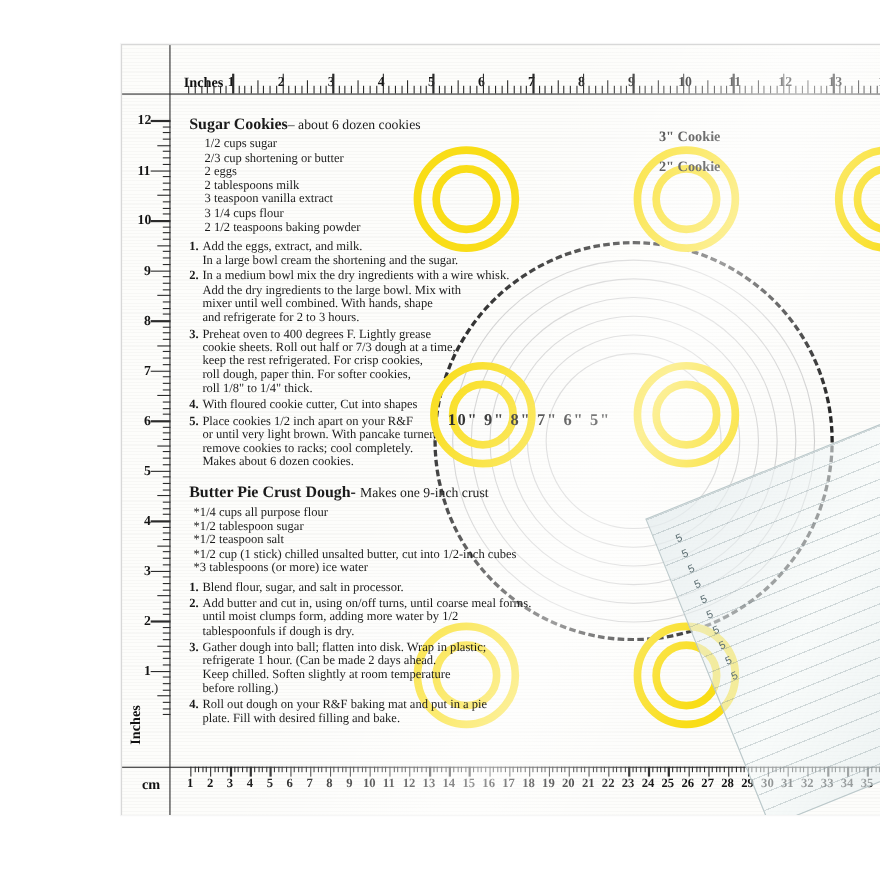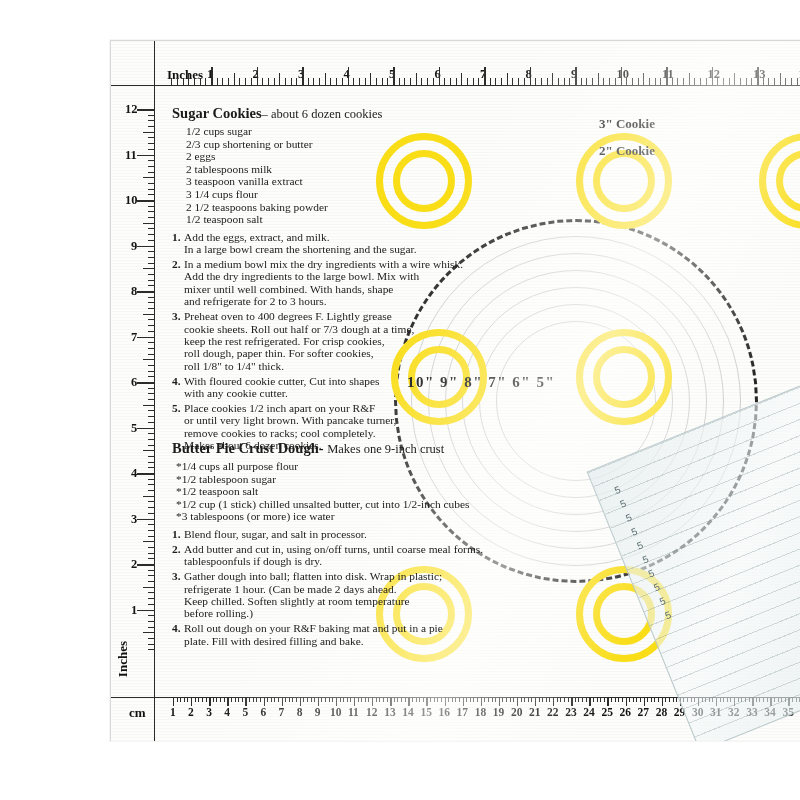--- a/index.html
+++ b/index.html
@@ -720,21 +720,20 @@
       <span>Sugar Cookies</span><span class="sub">– about 6 dozen cookies</span>
     </p>
     <div>
       <p class="ing">1/2 cups sugar</p>
       <p class="ing">2/3 cup shortening or butter</p>
       <p class="ing">2 eggs</p>
       <p class="ing">2 tablespoons milk</p>
       <p class="ing">3 teaspoon vanilla extract</p>
       <p class="ing">3 1/4 cups flour</p>
       <p class="ing">2 1/2 teaspoons baking powder</p>
-      <p class="ing">1/2 teaspoon salt</p>
     </div>
     <ul class="steps">
       <li>
         <span class="num">1.</span>
         <span class="ln">Add the eggs, extract, and milk.</span>
         <span class="ln">In a large bowl cream the shortening and the sugar.</span>
       </li>
       <li>
         <span class="num">2.</span>
         <span class="ln">In a medium bowl mix the dry ingredients with a wire whisk.</span>
@@ -746,21 +745,20 @@
         <span class="num">3.</span>
         <span class="ln">Preheat oven to 400 degrees F. Lightly grease</span>
         <span class="ln">cookie sheets. Roll out  half or 7/3 dough at a time,</span>
         <span class="ln">keep the rest refrigerated. For crisp cookies,</span>
         <span class="ln">roll dough, paper thin. For softer cookies,</span>
         <span class="ln">roll 1/8" to 1/4" thick.</span>
       </li>
       <li>
         <span class="num">4.</span>
         <span class="ln">With floured cookie cutter, Cut into shapes</span>
-        <span class="ln">with any cookie cutter.</span>
       </li>
       <li>
         <span class="num">5.</span>
         <span class="ln">Place cookies 1/2 inch apart on your R&amp;F</span>
         <span class="ln">or until very light brown. With pancake turner,</span>
         <span class="ln">remove cookies to racks; cool completely.</span>
         <span class="ln">Makes about 6 dozen cookies.</span>
       </li>
     </ul>
   </div>
@@ -778,20 +776,21 @@
       <p class="ing" style="margin-left:4px;">*3 tablespoons (or more) ice water</p>
     </div>
     <ul class="steps">
       <li>
         <span class="num">1.</span>
         <span class="ln">Blend flour, sugar, and salt in processor.</span>
       </li>
       <li>
         <span class="num">2.</span>
         <span class="ln">Add butter and cut in, using on/off turns, until coarse meal forms.</span>
+        <span class="ln">until moist clumps form, adding more water by 1/2</span>
         <span class="ln">tablespoonfuls if dough is dry.</span>
       </li>
       <li>
         <span class="num">3.</span>
         <span class="ln">Gather dough into ball; flatten into disk. Wrap in plastic;</span>
         <span class="ln">refrigerate 1 hour. (Can be made 2 days ahead.</span>
         <span class="ln">Keep chilled. Soften slightly at room temperature</span>
         <span class="ln">before rolling.)</span>
       </li>
       <li>

